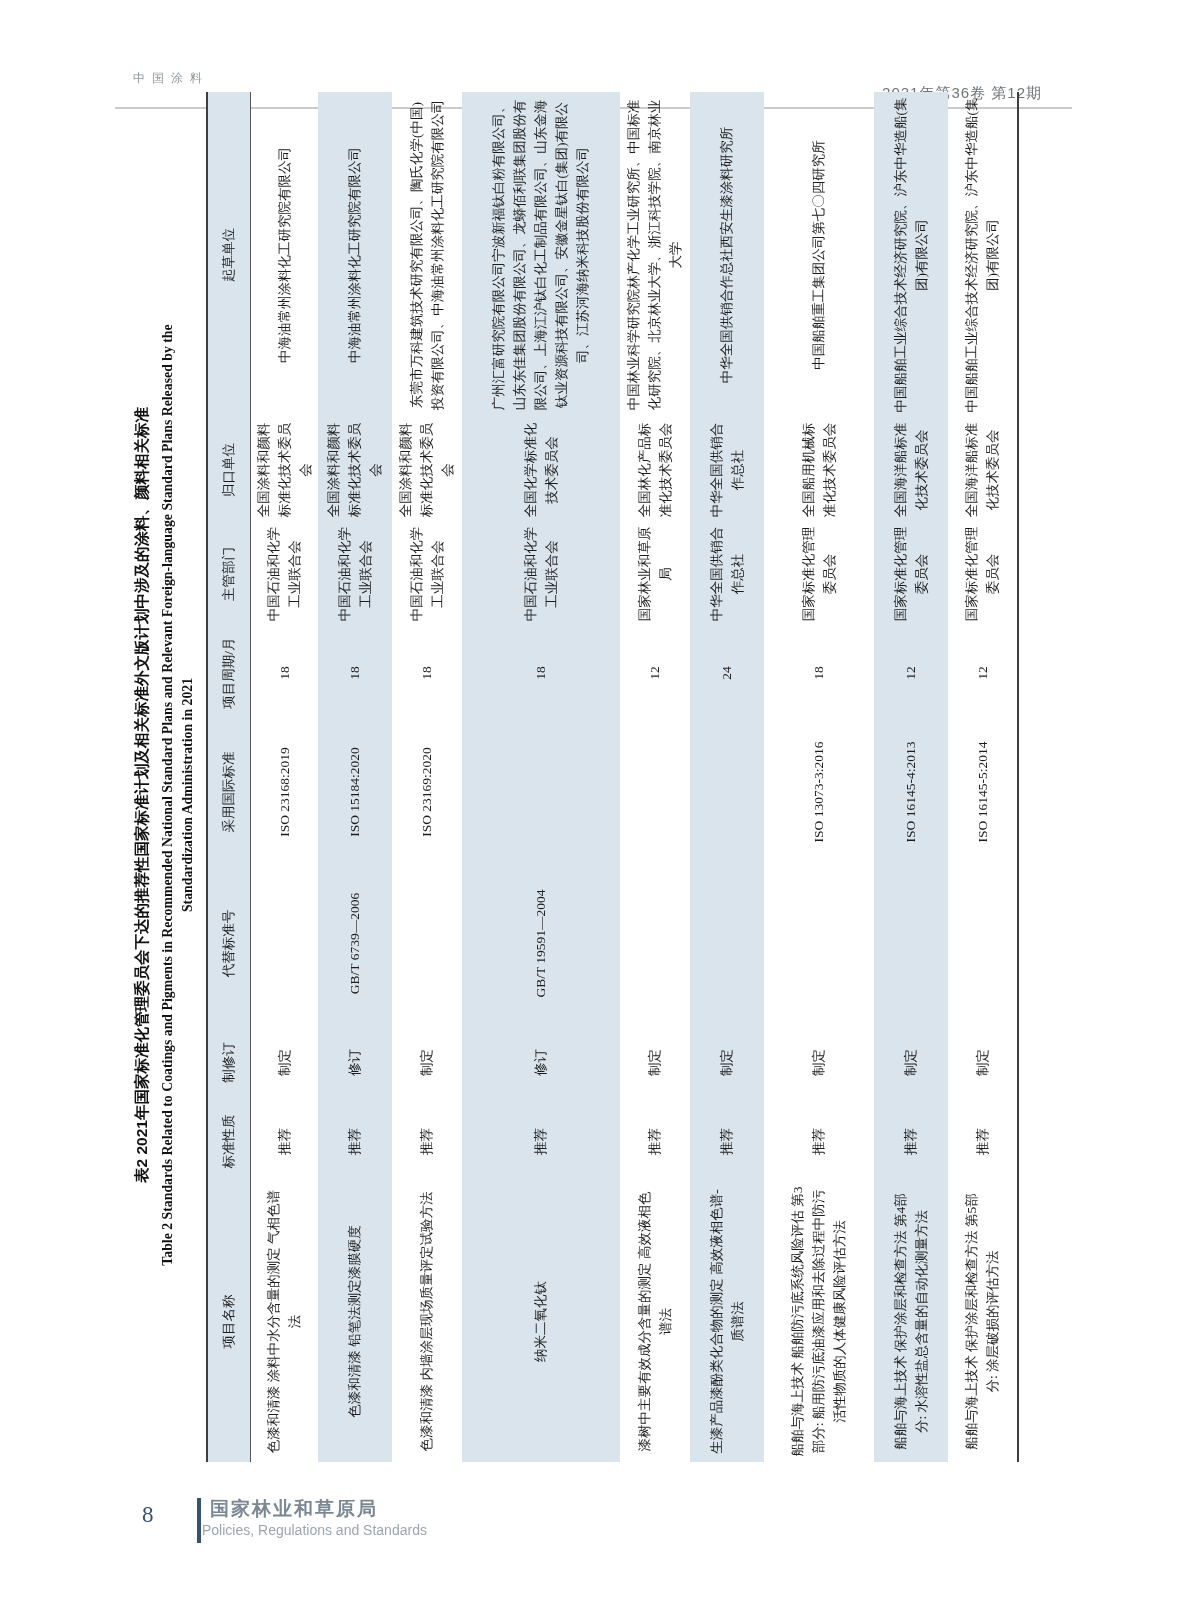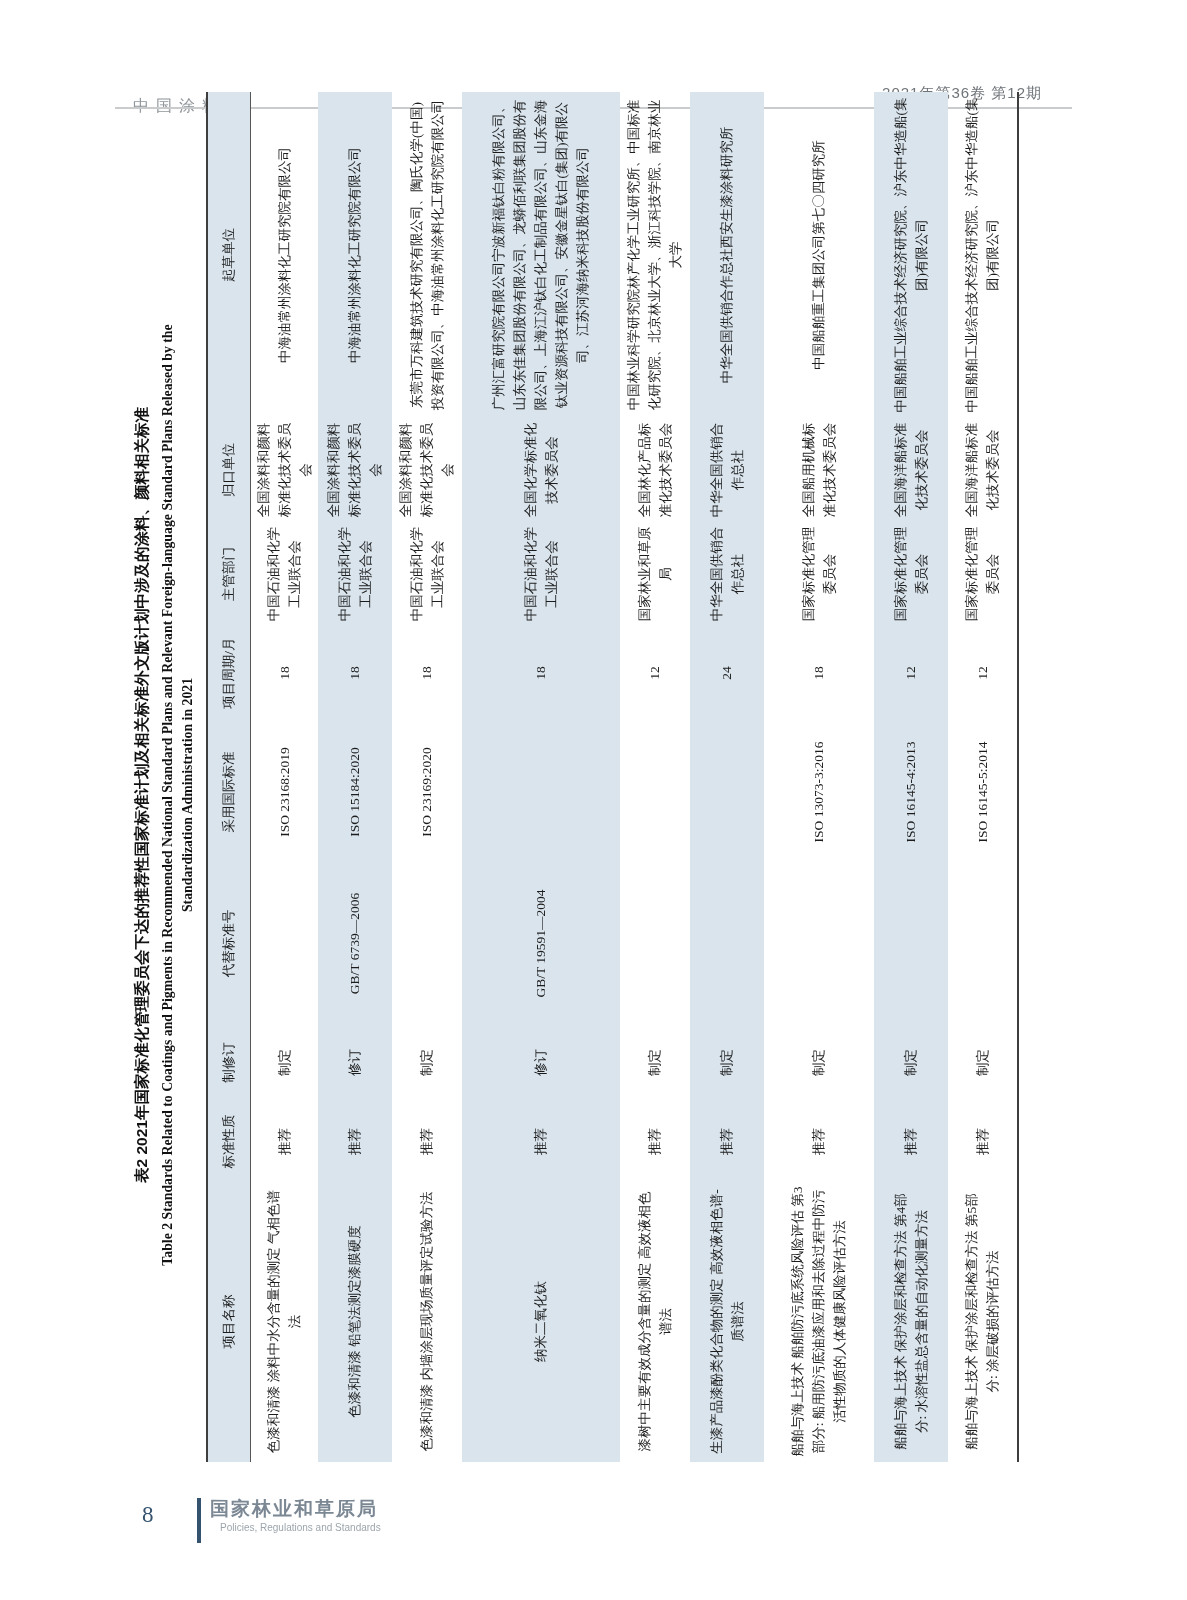--- a/index.html
+++ b/index.html
@@ -4,22 +4,22 @@
 <style>
   html,body{margin:0;padding:0;}
   body{
     width:1187px;height:1600px;position:relative;background:#ffffff;
     font-family:"Liberation Serif","DejaVu Serif",serif;color:#1c1c1c;
     overflow:hidden;
   }
   
   .page-head{position:absolute;left:115px;top:0;width:957px;height:110px;}
   .journal-name{
-    position:absolute;left:18px;top:96px;font-family:"Liberation Sans","DejaVu Sans",sans-serif;
-    font-size:16px;color:#8f959a;letter-spacing:7px;white-space:nowrap;
+    position:absolute;left:18px;top:70px;font-family:"Liberation Sans","DejaVu Sans",sans-serif;
+    font-size:12px;color:#8f959a;letter-spacing:7px;white-space:nowrap;
   }
   .issue-info{
     position:absolute;right:30px;top:84px;font-family:"Liberation Sans","DejaVu Sans",sans-serif;
     font-size:15px;color:#6f7479;letter-spacing:1px;white-space:nowrap;
   }
   .head-rule{position:absolute;left:0;top:107px;width:957px;height:2px;background:#c9cbcd;}
 
   
   .rot-wrap{
     position:absolute;left:130px;top:1462px;width:1334px;height:880px;
@@ -58,21 +58,21 @@
   .foot-num{
     position:absolute;left:142px;top:14px;font-size:23px;color:#35536e;
     font-family:"Liberation Serif","DejaVu Serif",serif;
   }
   .foot-bar{position:absolute;left:197px;top:10px;width:4px;height:45px;background:#35536e;}
   .foot-zh{
     position:absolute;left:210px;top:8px;font-size:19px;font-weight:bold;color:#7b8894;
     font-family:"Liberation Sans","DejaVu Sans",sans-serif;letter-spacing:2px;white-space:nowrap;
   }
   .foot-en{
-    position:absolute;left:220px;top:34px;font-size:10px;color:#9da5ac;
+    position:absolute;left:202px;top:34px;font-size:14px;color:#9da5ac;
     font-family:"Liberation Sans","DejaVu Sans",sans-serif;white-space:nowrap;
   }
 </style>
 </head>
 <body>
 
 <div class="page-head">
   <span class="journal-name">中国涂料</span>
   <span class="issue-info">2021年第36卷  第12期</span>
   <div class="head-rule"></div>

